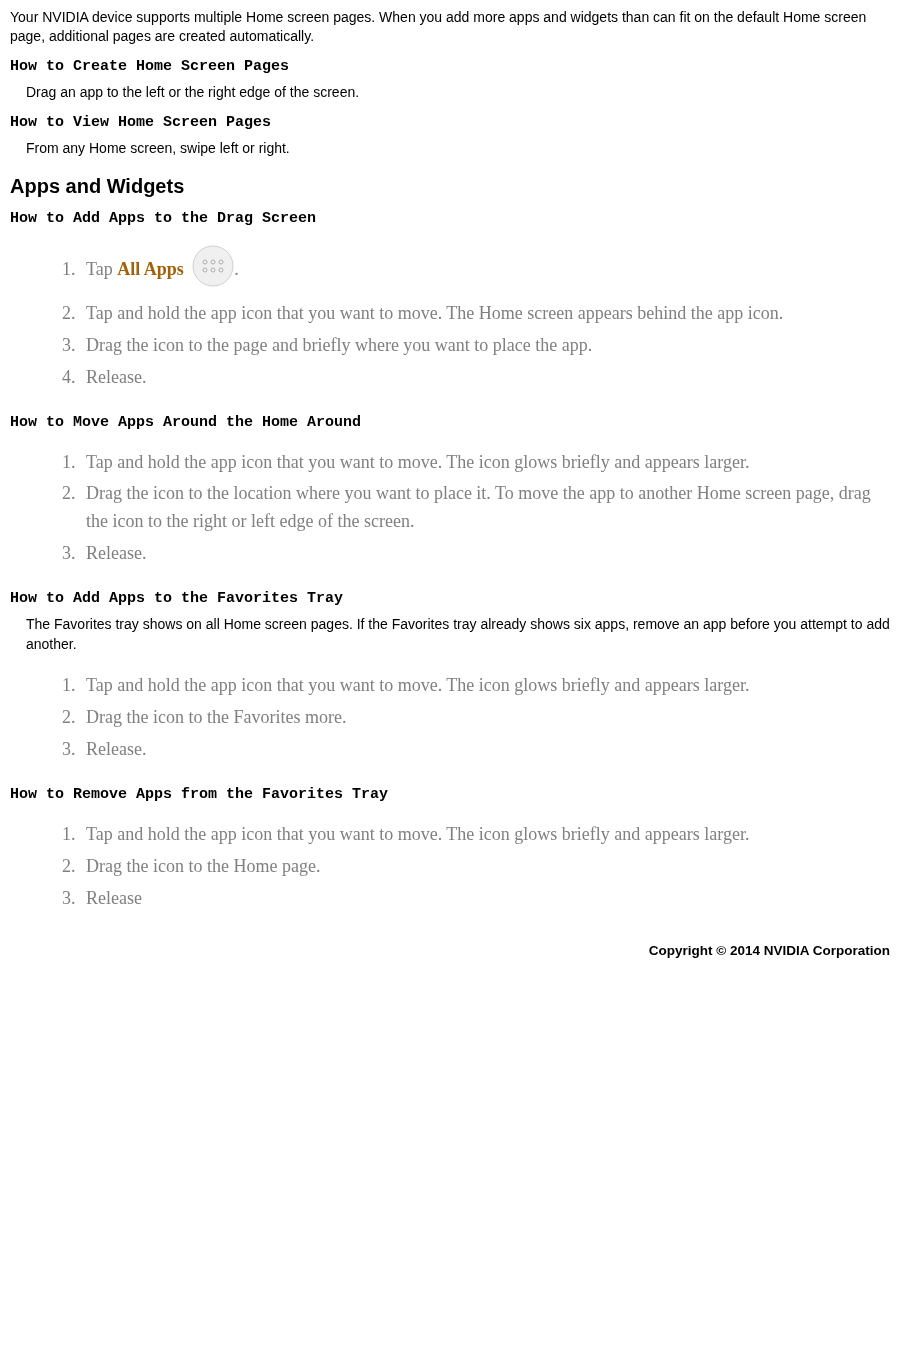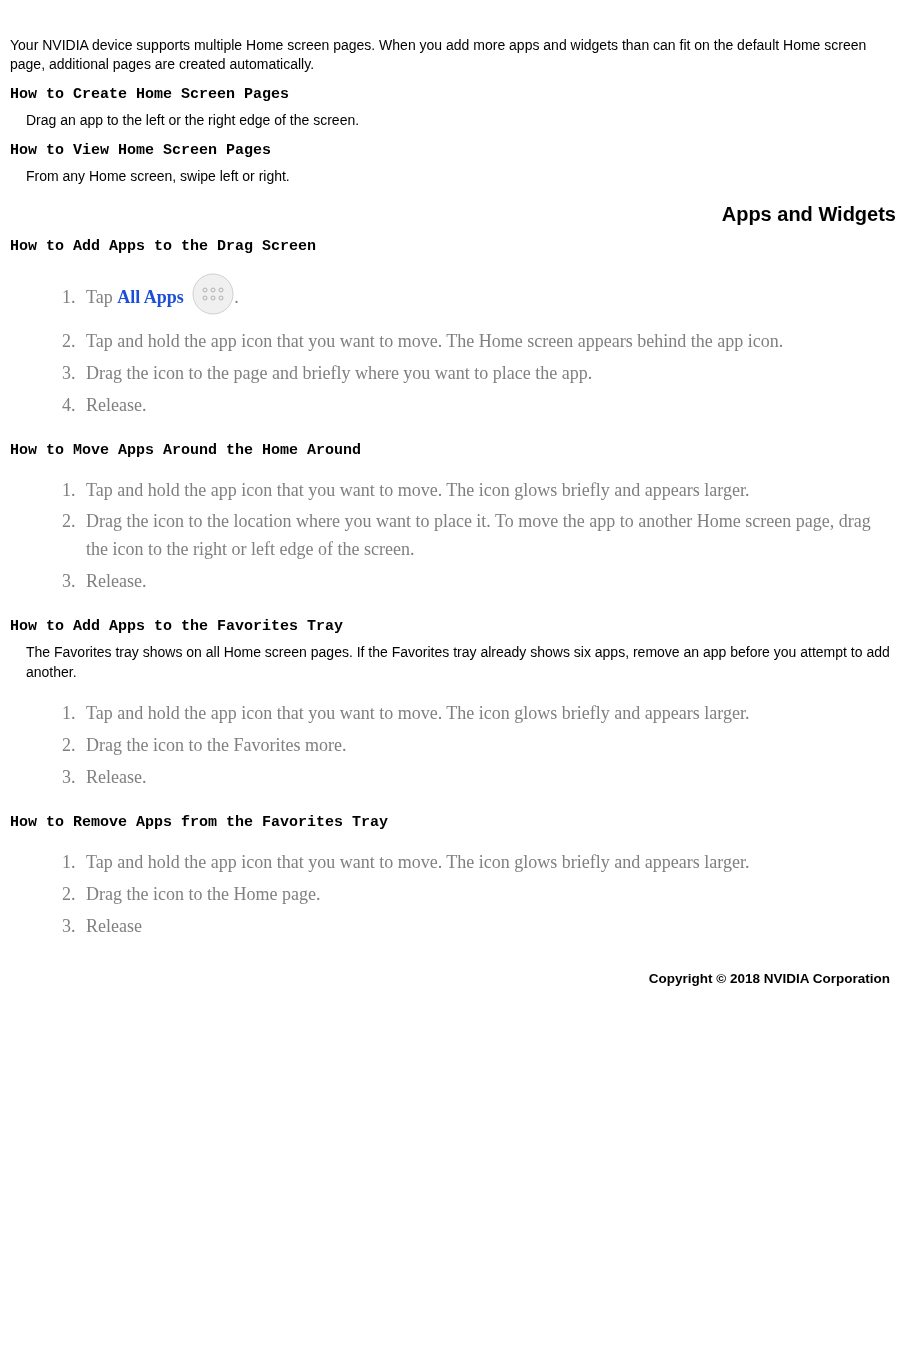--- a/index.html
+++ b/index.html
@@ -7,54 +7,52 @@
       margin: 0;
       padding: 8px 10px;
       width: 906px;
       box-sizing: border-box;
       color: #000;
     }
     .intro-text {
       font-size: 14px;
       line-height: 1.35;
       margin-bottom: 10px;
-      margin-top: 28px;
     }
     h3.section-heading {
       font-size: 15px;
       font-weight: bold;
       margin: 12px 0 8px 0;
       font-family: Liberation Mono, monospace;
     }
     h2.major-heading {
       font-size: 20px;
       font-weight: bold;
       margin: 16px 0 12px 0;
-      text-align: right;
     }
     .body-text {
       font-size: 14px;
       line-height: 1.4;
       margin: 6px 0 12px 16px;
     }
     ol.steps {
       font-family: Georgia, 'Times New Roman', serif;
       font-size: 18px;
       color: #808080;
       margin: 18px 0 22px 0;
       padding-left: 70px;
       line-height: 1.55;
     }
     ol.steps li {
       margin-bottom: 4px;
       padding-left: 6px;
     }
     .bold-serif {
       font-weight: bold;
-      color: #1d4ed8;
+      color: #a16207;
     }
     .all-apps-icon {
       display: inline-block;
       vertical-align: middle;
       margin-left: 4px;
     }
     .footer {
       text-align: right;
       font-size: 13.5px;
       font-weight: bold;
@@ -108,13 +106,13 @@
   <li>Release.</li>
 </ol>
 
 <h3 class="section-heading">How to Remove Apps from the Favorites Tray</h3>
 <ol class="steps">
   <li>Tap and hold the app icon that you want to move. The icon glows briefly and appears larger.</li>
   <li>Drag the icon to the Home page.</li>
   <li>Release</li>
 </ol>
 
-<div class="footer">Copyright © 2018 NVIDIA Corporation</div>
+<div class="footer">Copyright © 2014 NVIDIA Corporation</div>
 
 </body></html>

